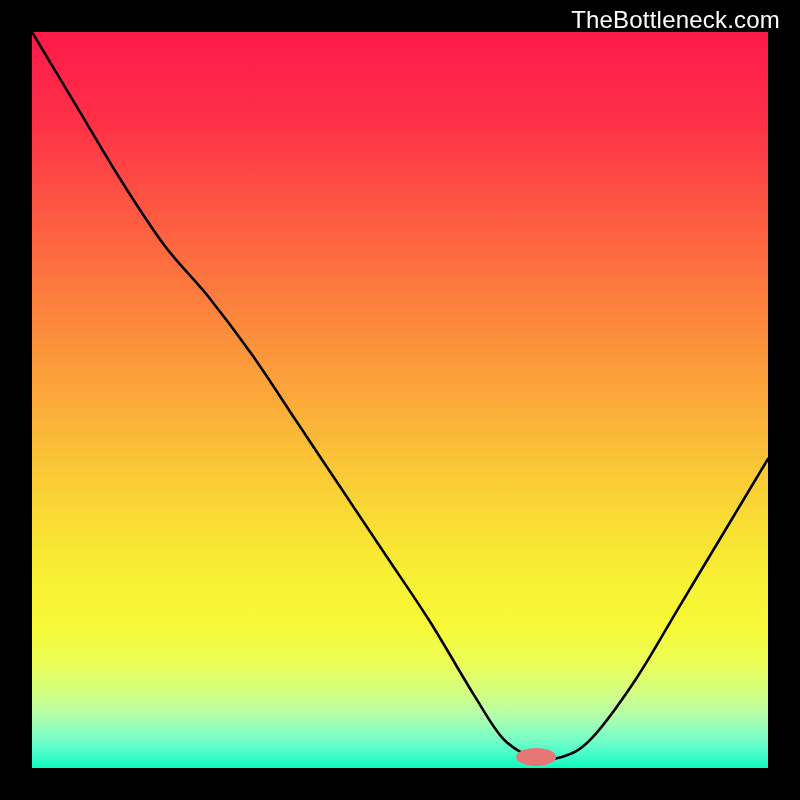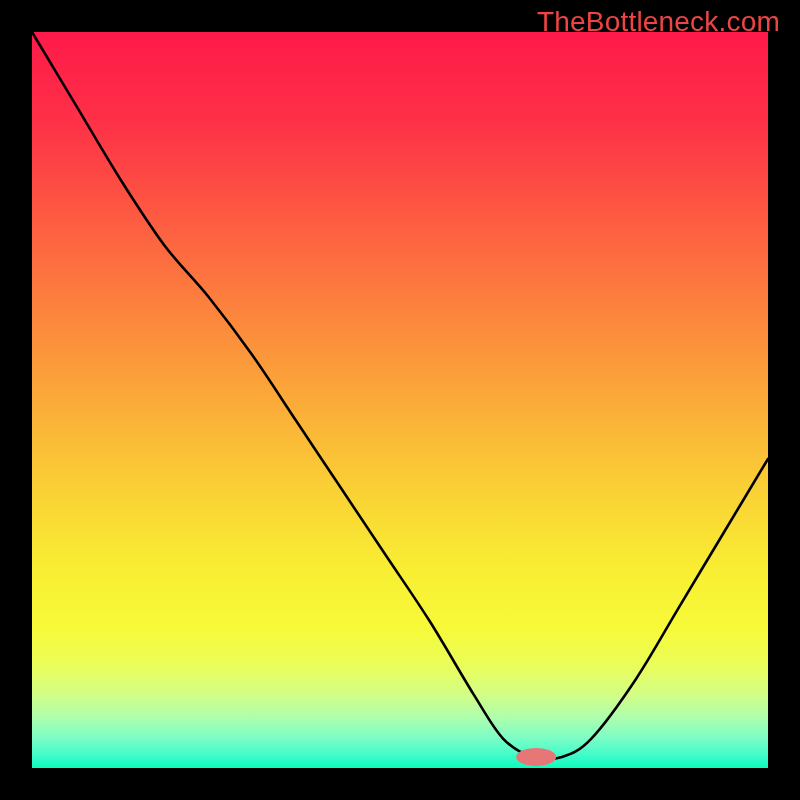--- a/index.html
+++ b/index.html
@@ -14,22 +14,22 @@
     position: relative;
     width: 800px;
     height: 800px;
     background: #000;
   }
   .watermark {
     position: absolute;
     top: 6px;
     right: 20px;
     font-family: Arial, Helvetica, sans-serif;
-    font-size: 28px;
-    color: #ef4444;
+    font-size: 24px;
+    color: #ffffff;
     letter-spacing: 0.2px;
     z-index: 3;
   }
   svg {
     position: absolute;
     top: 0;
     left: 0;
   }
 </style>
 </head>

